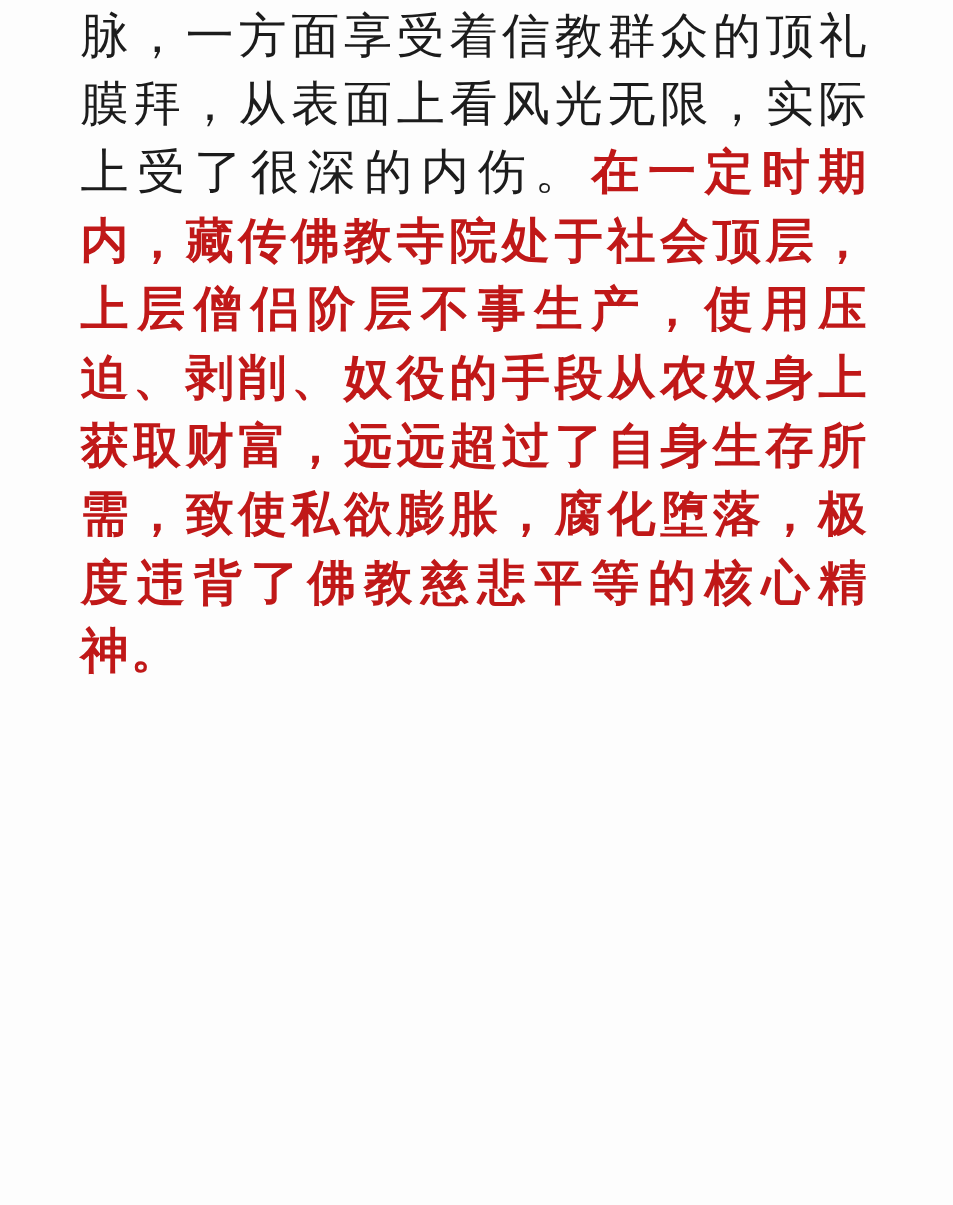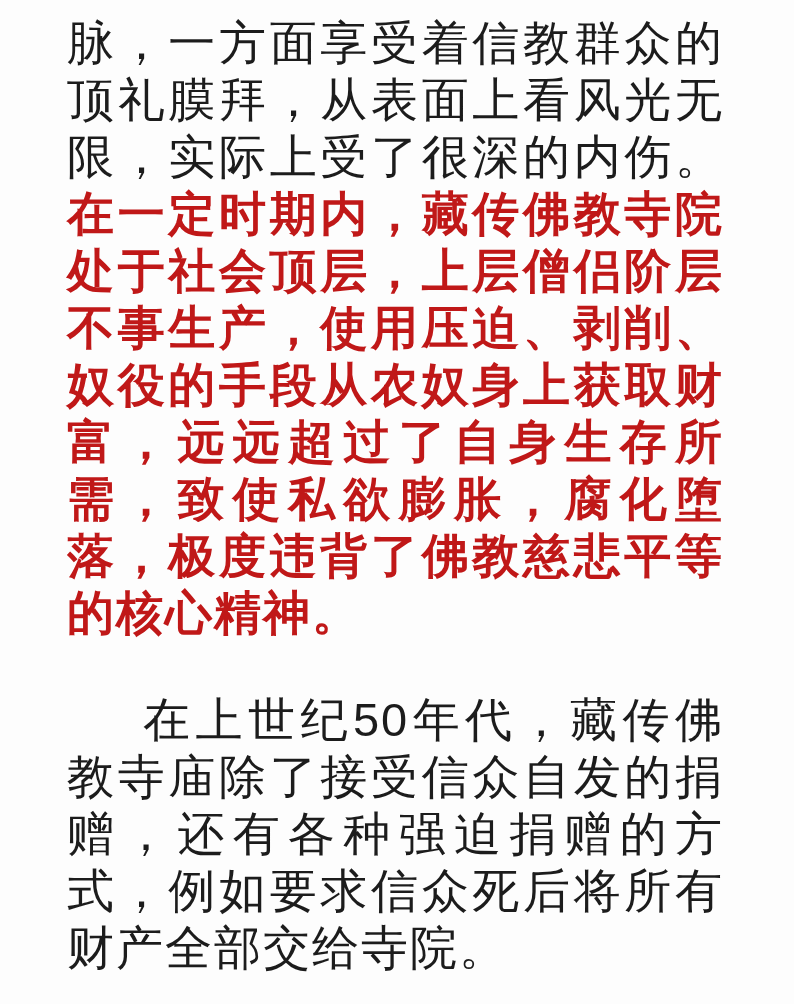--- a/index.html
+++ b/index.html
@@ -9,23 +9,23 @@
   body {
     width: 794px;
     height: 1004px;
     background: #fdfdfd;
     overflow: hidden;
   }
   .page {
     box-sizing: border-box;
     width: 794px;
     height: 1004px;
-    padding: 14px 70px 0 67px;
+    padding: 2px 70px 0 67px;
     font-family: "Liberation Sans", "DejaVu Sans", sans-serif;
-    font-size: 47px;
+    font-size: 40px;
     line-height: 57px;
     color: #1c1c1c;
     text-align: justify;
     letter-spacing: 2px;
     overflow: hidden;
   }
   .paragraph {
     margin: 0;
     font-weight: 500;
   }
@@ -44,16 +44,13 @@
     font-weight: 800;
   }
 </style>
 </head>
 <body>
 
 <main class="page">
   <p class="paragraph">
     <span class="seg-normal">脉，一方面享受着信教群众的顶礼膜拜，从表面上看风光无限，实际上受了很深的内伤。</span><span class="seg-highlight">在一定时期内，藏传佛教寺院处于社会顶层，上层僧侣阶层不事生产，使用压迫、剥削、奴役的手段从农奴身上获取财富，远远超过了自身生存所需，致使私欲膨胀，腐化堕落，极度违背了佛教慈悲平等的核心精神。</span>
   </p>
-  <p class="paragraph indented">
-    <span class="seg-normal">在上世纪50年代，藏传佛教寺庙除了接受信众自发的捐赠，还有各种强迫捐赠的方式，例如要求信众死后将所有财产全部交给寺院。</span>
-  </p>
 </main>
 
 </body></html>

